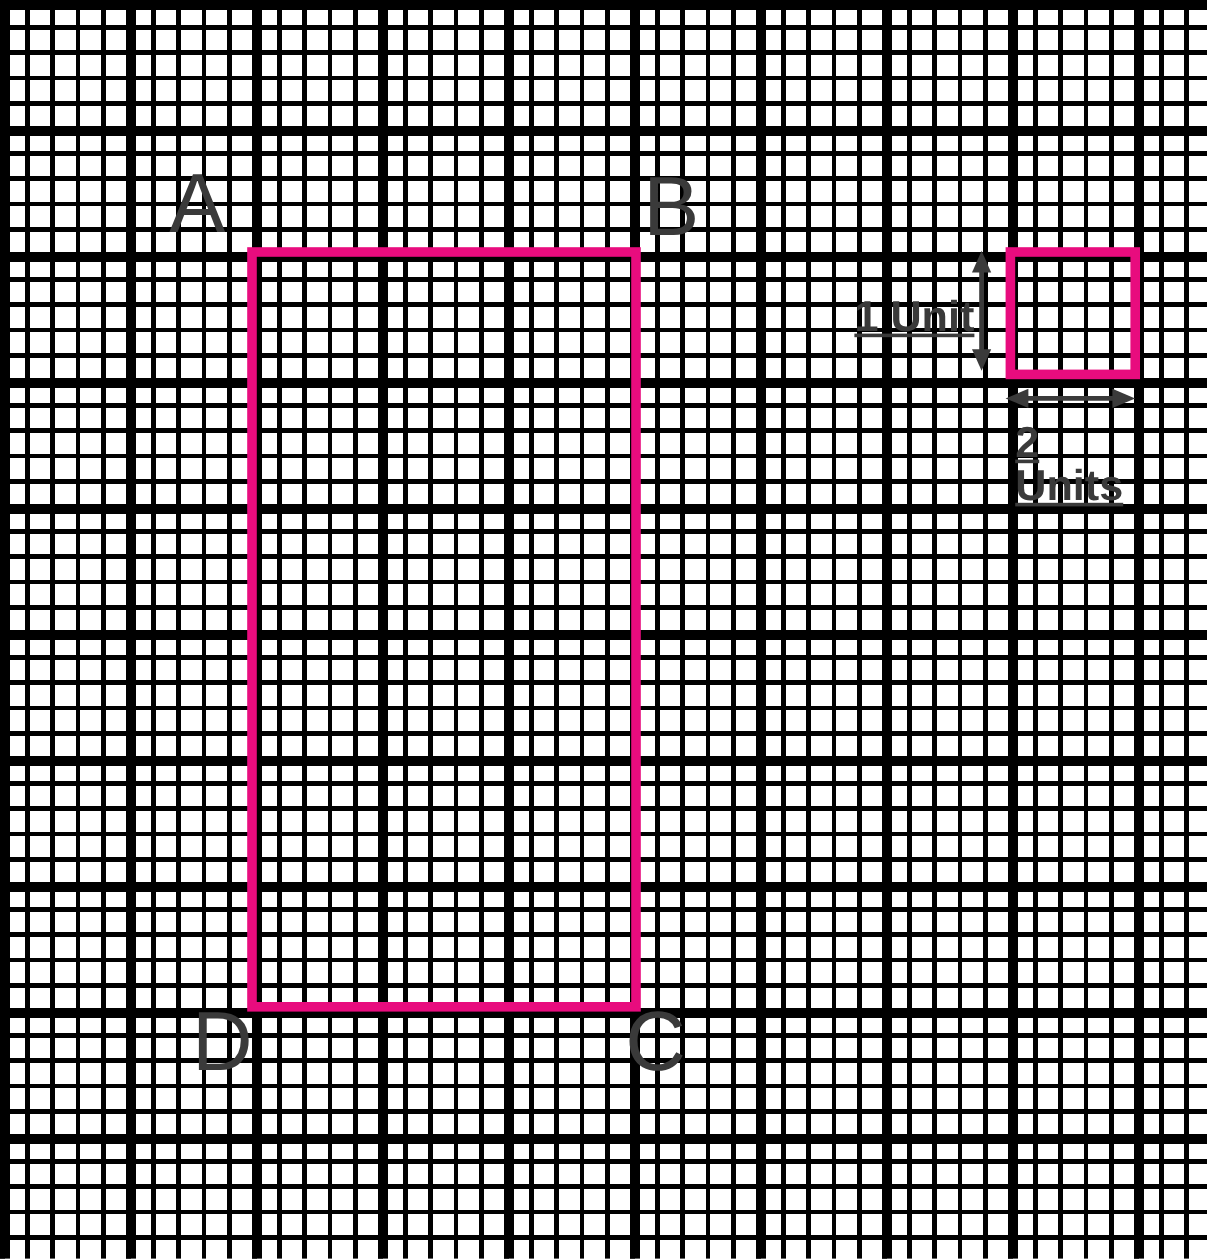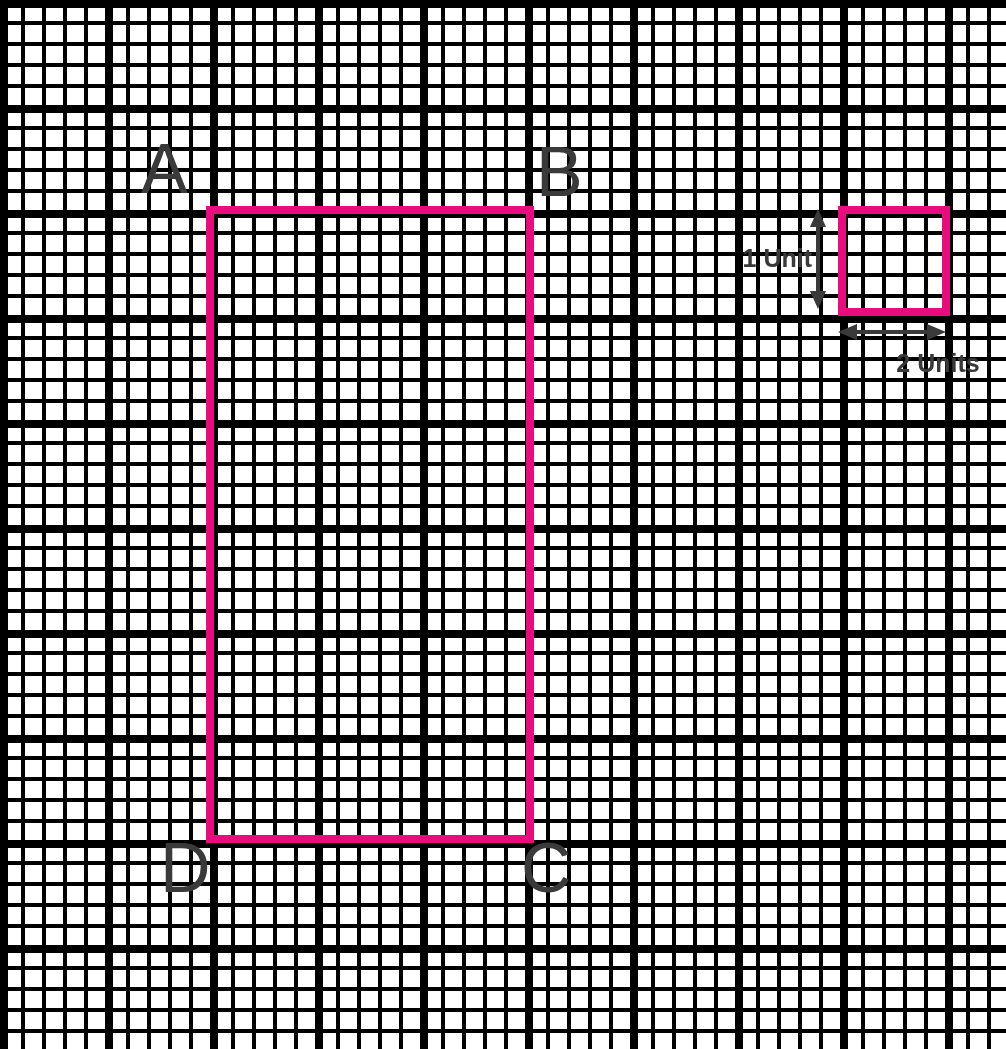--- a/index.html
+++ b/index.html
@@ -45,28 +45,29 @@
     color: var(--annotation-text, #3A3A3A);
     user-select: none;
   }
   .label-a { left: 141px; top: 134px; }
   .label-b { left: 536px; top: 137px; }
   .label-c { left: 521px; top: 833px; }
   .label-d { left: 160px; top: 833px; }
 
   .dim-label {
     position: absolute;
-    font-size: 25px;
+    font-size: 36px;
     font-weight: bold;
     line-height: 1;
     color: var(--annotation-text, #3A3A3A);
     user-select: none;
+    text-decoration: underline;
   }
   .dim-vertical   { left: 700px; top: 246px; width: 112px; text-align: right; }
-  .dim-horizontal { left: 884px; top: 351px; width: 108px; text-align: center; }
+  .dim-horizontal { left: 846px; top: 351px; width: 108px; }
 
   .arrow-overlay {
     position: absolute;
     left: 0; top: 0;
     width: 1006px; height: 1049px;
     color: var(--annotation-text, #3A3A3A);
     pointer-events: none;
   }
 </style>
 </head>

